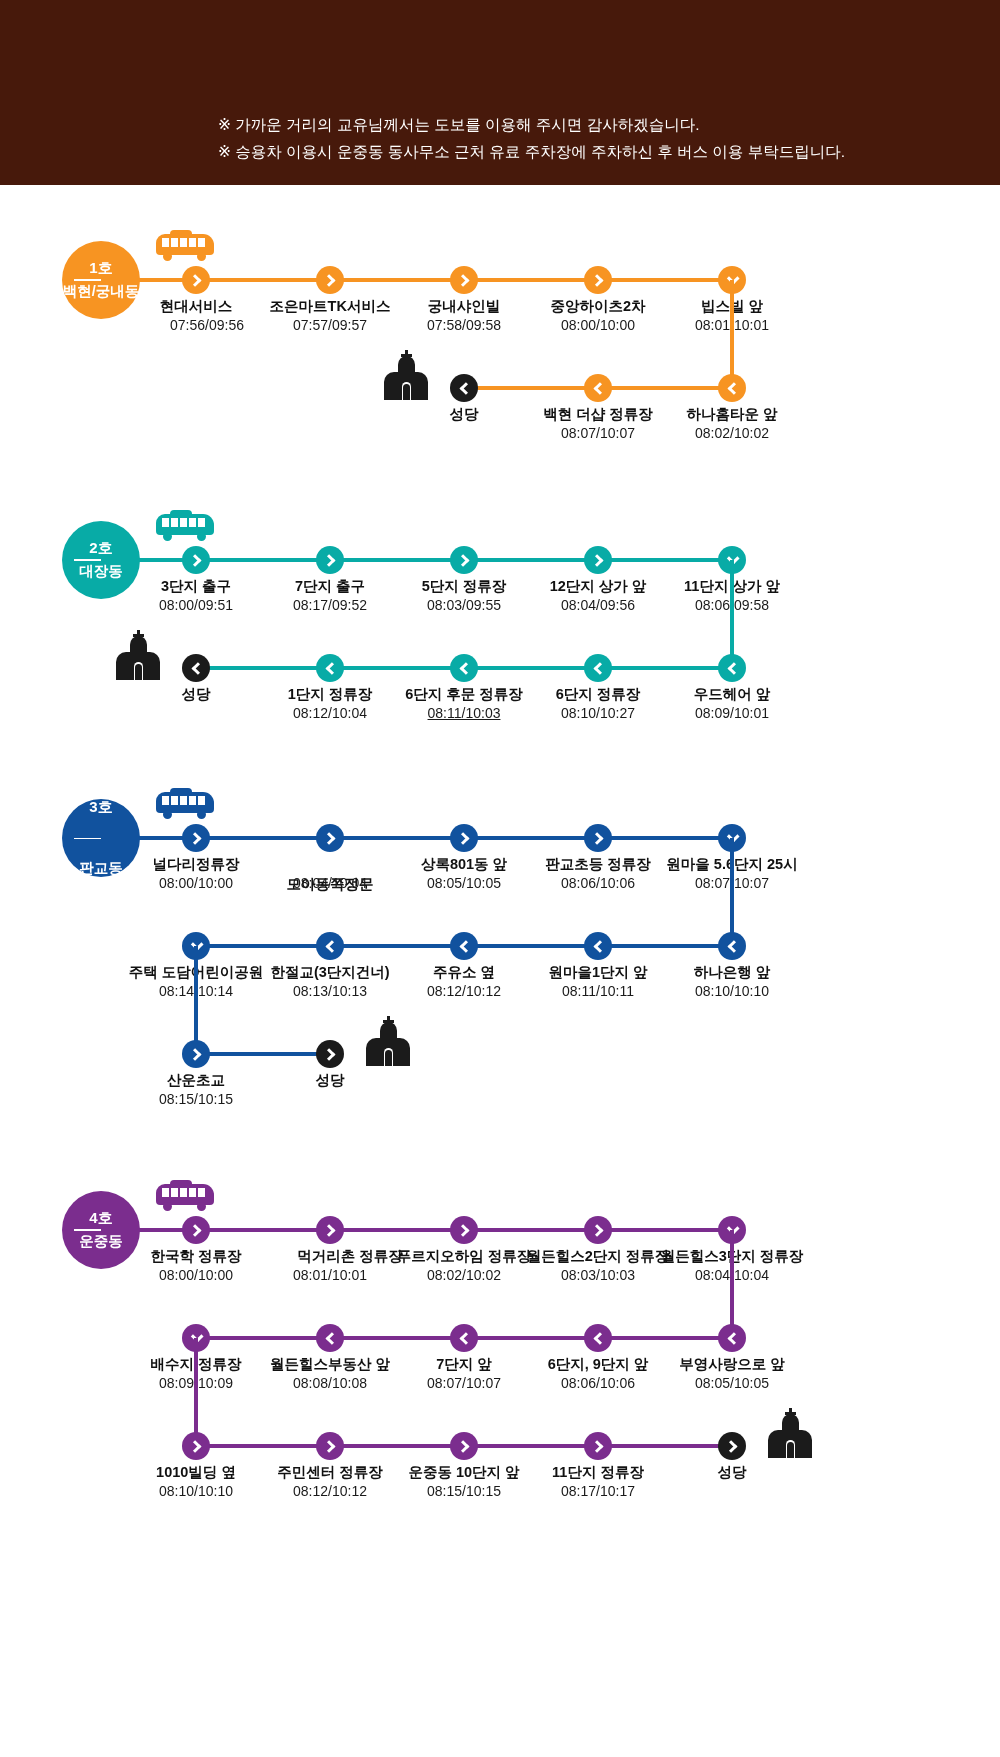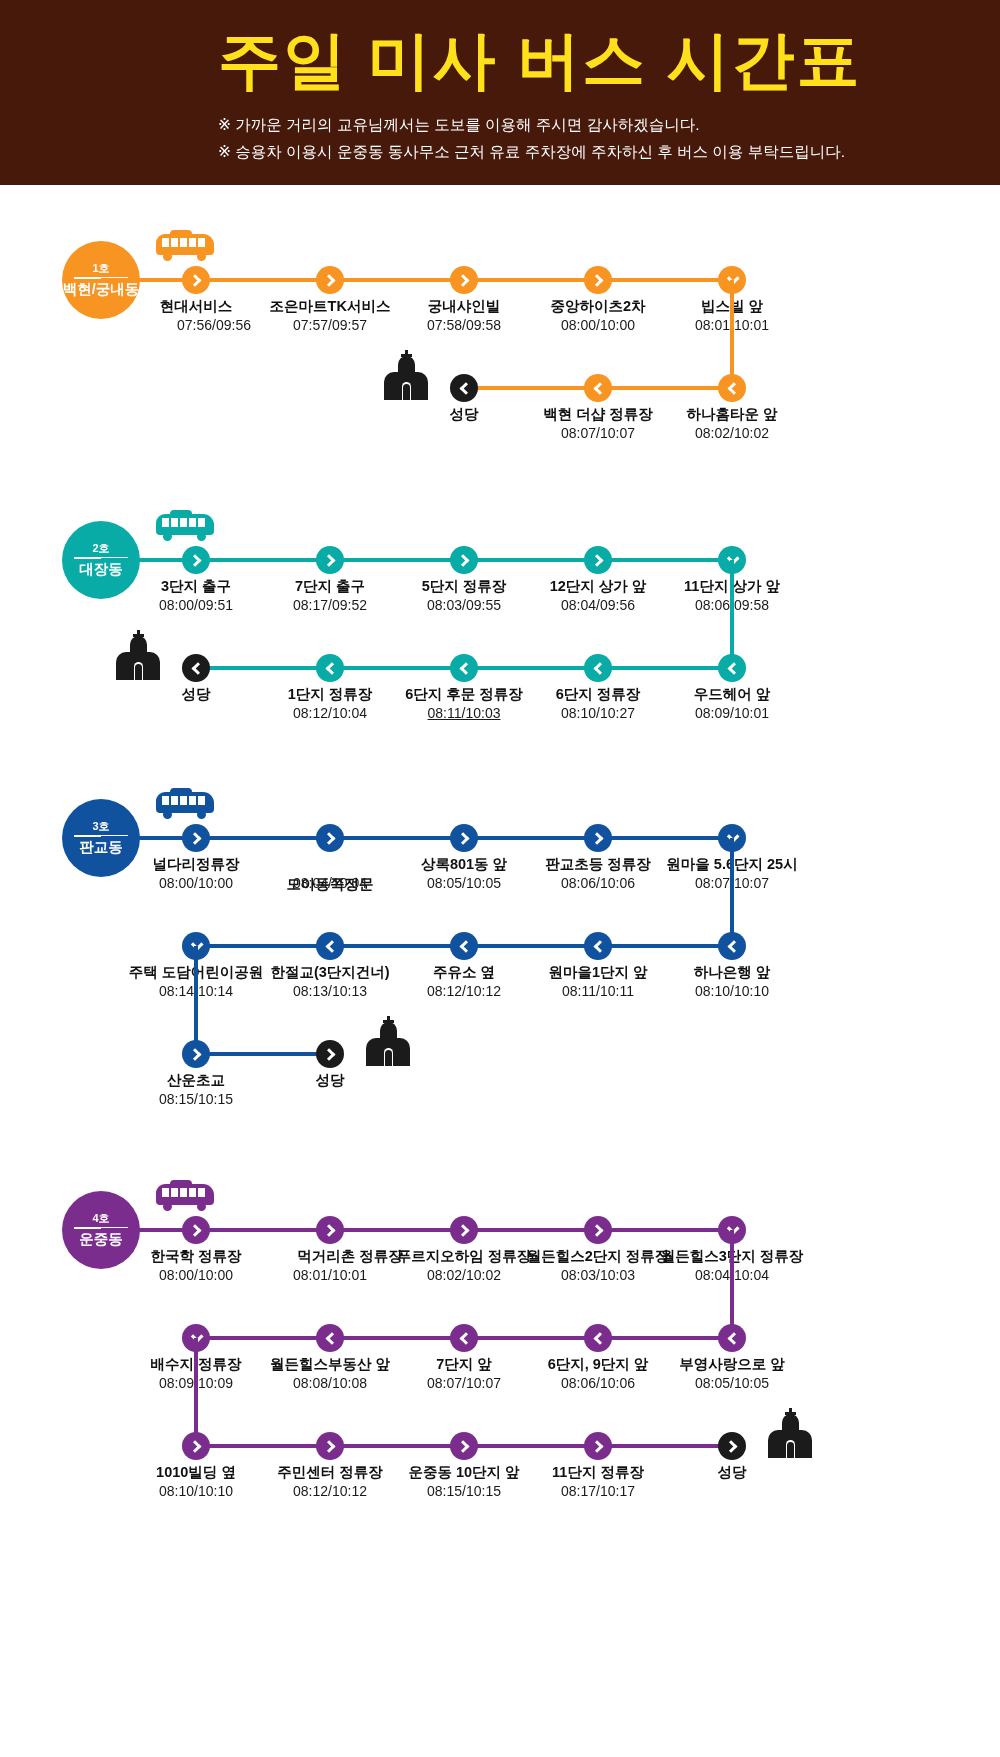--- a/index.html
+++ b/index.html
@@ -117,21 +117,21 @@
     width: 78px; height: 78px;
     border-radius: 50%;
     color: #ffffff;
     text-align: center;
     display: flex;
     flex-direction: column;
     align-items: center;
     justify-content: center;
   }
   .route-badge .num {
-    font-size: 11px; font-weight: bold; line-height: 1.1;
+    font-size: 15px; font-weight: bold; line-height: 1.1;
     padding-bottom: 2px;
   }
   .route-badge .sep {
     width: 54px; height: 2px; background: #ffffff; margin: 1px 0 3px 0;
   }
   .route-badge .dong {
     font-size: 14.5px; font-weight: bold; line-height: 1.1;
     white-space: nowrap;
   }
 
@@ -249,21 +249,20 @@
     background: #1b1b1b;
     border-radius: 4px 4px 0 0;
   }
 </style>
 </head>
 <body>
 
 <div id="page">
 
   <div class="header">
-    <div class="title">주일 미사 버스 시간표</div>
     <div class="note note2">※ 승용차 이용시 운중동 동사무소 근처 유료 주차장에 주차하신 후 버스 이용 부탁드립니다.</div>
     <div class="note note1">※ 가까운 거리의 교유님께서는 도보를 이용해 주시면 감사하겠습니다.</div>
   </div>
 
   <div id="routes-host">
       <div class="route" style="top: 228px; height: 280px;">
         <div class="route-badge" style="left: 62px; top: 13px; background: rgb(247, 148, 34);">
           <div class="num">1호</div>
           <div class="sep"></div>
           <div class="dong">백현/궁내동</div>
@@ -277,21 +276,21 @@
           <div class="bwin bw4"></div>
           <div class="bwin bw5"></div>
           <div class="bwheel bwl" style="background: rgb(247, 148, 34);"></div>
           <div class="bwheel bwr" style="background: rgb(247, 148, 34);"></div>
         </div>
         <div class="hline" style="left: 101px; width: 631px; top: 50px; background: rgb(247, 148, 34);"></div>
         <div class="node right" style="left: 182px; top: 38px; background: rgb(247, 148, 34);">
           <div class="chev"></div>
         </div>
         <div class="stop-label" style="left: 106px; width: 180px; top: 69px;">현대서비스</div>
-        <div class="stop-time" style="left: 124px; width: 180px; top: 89px;">07:56/09:56</div>
+        <div class="stop-time" style="left: 117px; width: 180px; top: 89px;">07:56/09:56</div>
         <div class="node right" style="left: 316px; top: 38px; background: rgb(247, 148, 34);">
           <div class="chev"></div>
         </div>
         <div class="stop-label" style="left: 240px; width: 180px; top: 69px;">조은마트TK서비스</div>
         <div class="stop-time" style="left: 240px; width: 180px; top: 89px;">07:57/09:57</div>
         <div class="node right" style="left: 450px; top: 38px; background: rgb(247, 148, 34);">
           <div class="chev"></div>
         </div>
         <div class="stop-label" style="left: 374px; width: 180px; top: 69px;">궁내샤인빌</div>
         <div class="stop-time" style="left: 374px; width: 180px; top: 89px;">07:58/09:58</div>
@@ -404,21 +403,21 @@
         </div>
         <div class="stop-label" style="left: 508px; width: 180px; top: 177px;">6단지 정류장</div>
         <div class="stop-time" style="left: 508px; width: 180px; top: 197px;">08:10/10:27</div>
         <div class="node left" style="left: 718px; top: 146px; background: rgb(8, 171, 166);">
           <div class="chev"></div>
         </div>
         <div class="stop-label" style="left: 642px; width: 180px; top: 177px;">우드헤어 앞</div>
         <div class="stop-time" style="left: 642px; width: 180px; top: 197px;">08:09/10:01</div>
       </div>
       <div class="route" style="top: 786px; height: 280px;">
-        <div class="route-badge" style="left: 62px; top: 13px; background: rgb(17, 82, 158);">
+        <div class="route-badge" style="left: 62px; top: 13px; background: rgb(17, 82, 158); gap: 19px;">
           <div class="num">3호</div>
           <div class="sep"></div>
           <div class="dong">판교동</div>
         </div>
         <div class="busicon" style="left: 156px; top: 2px;">
           <div class="btop" style="background: rgb(17, 82, 158);"></div>
           <div class="bbody" style="background: rgb(17, 82, 158);"></div>
           <div class="bwin bw1"></div>
           <div class="bwin bw2"></div>
           <div class="bwin bw3"></div>

